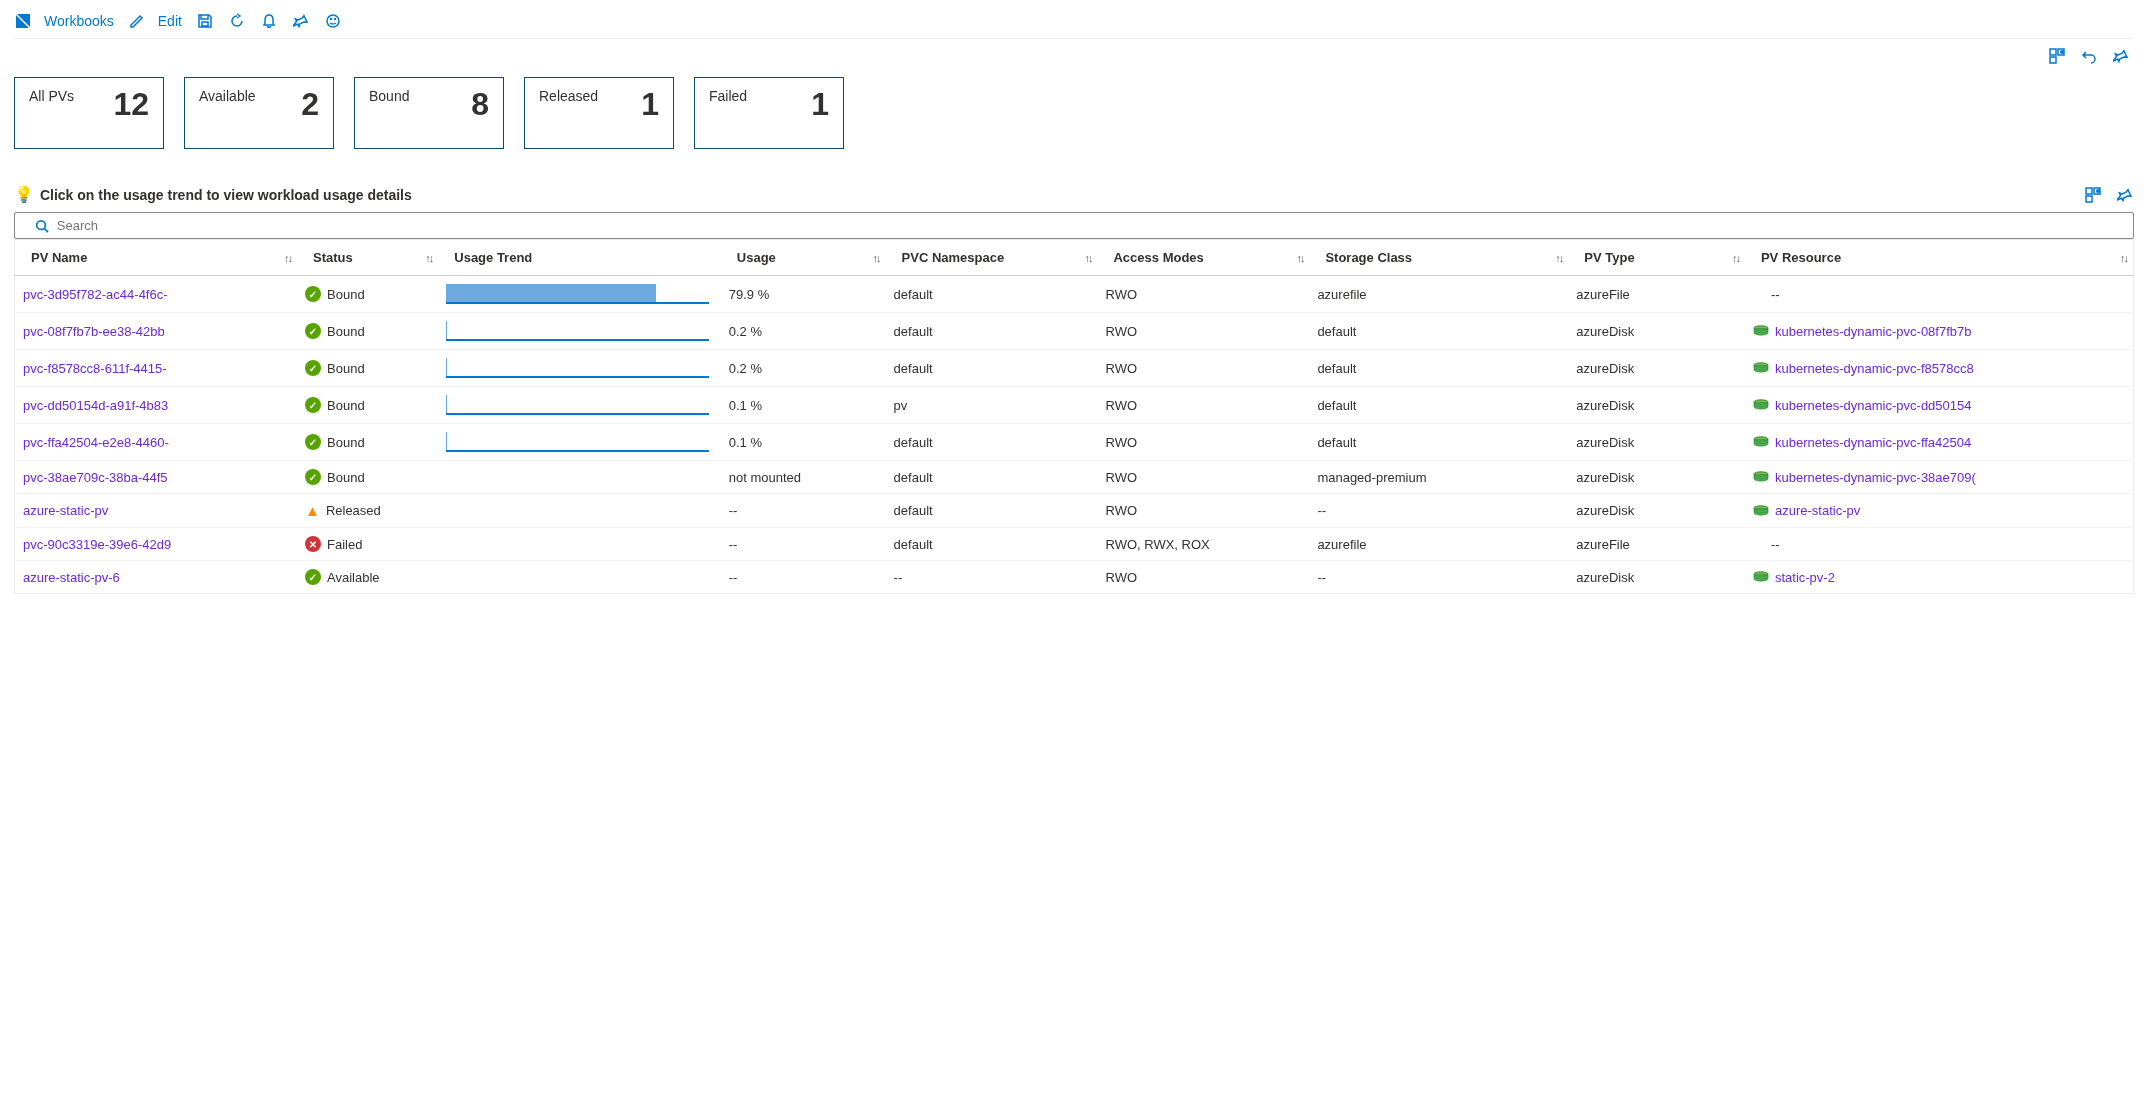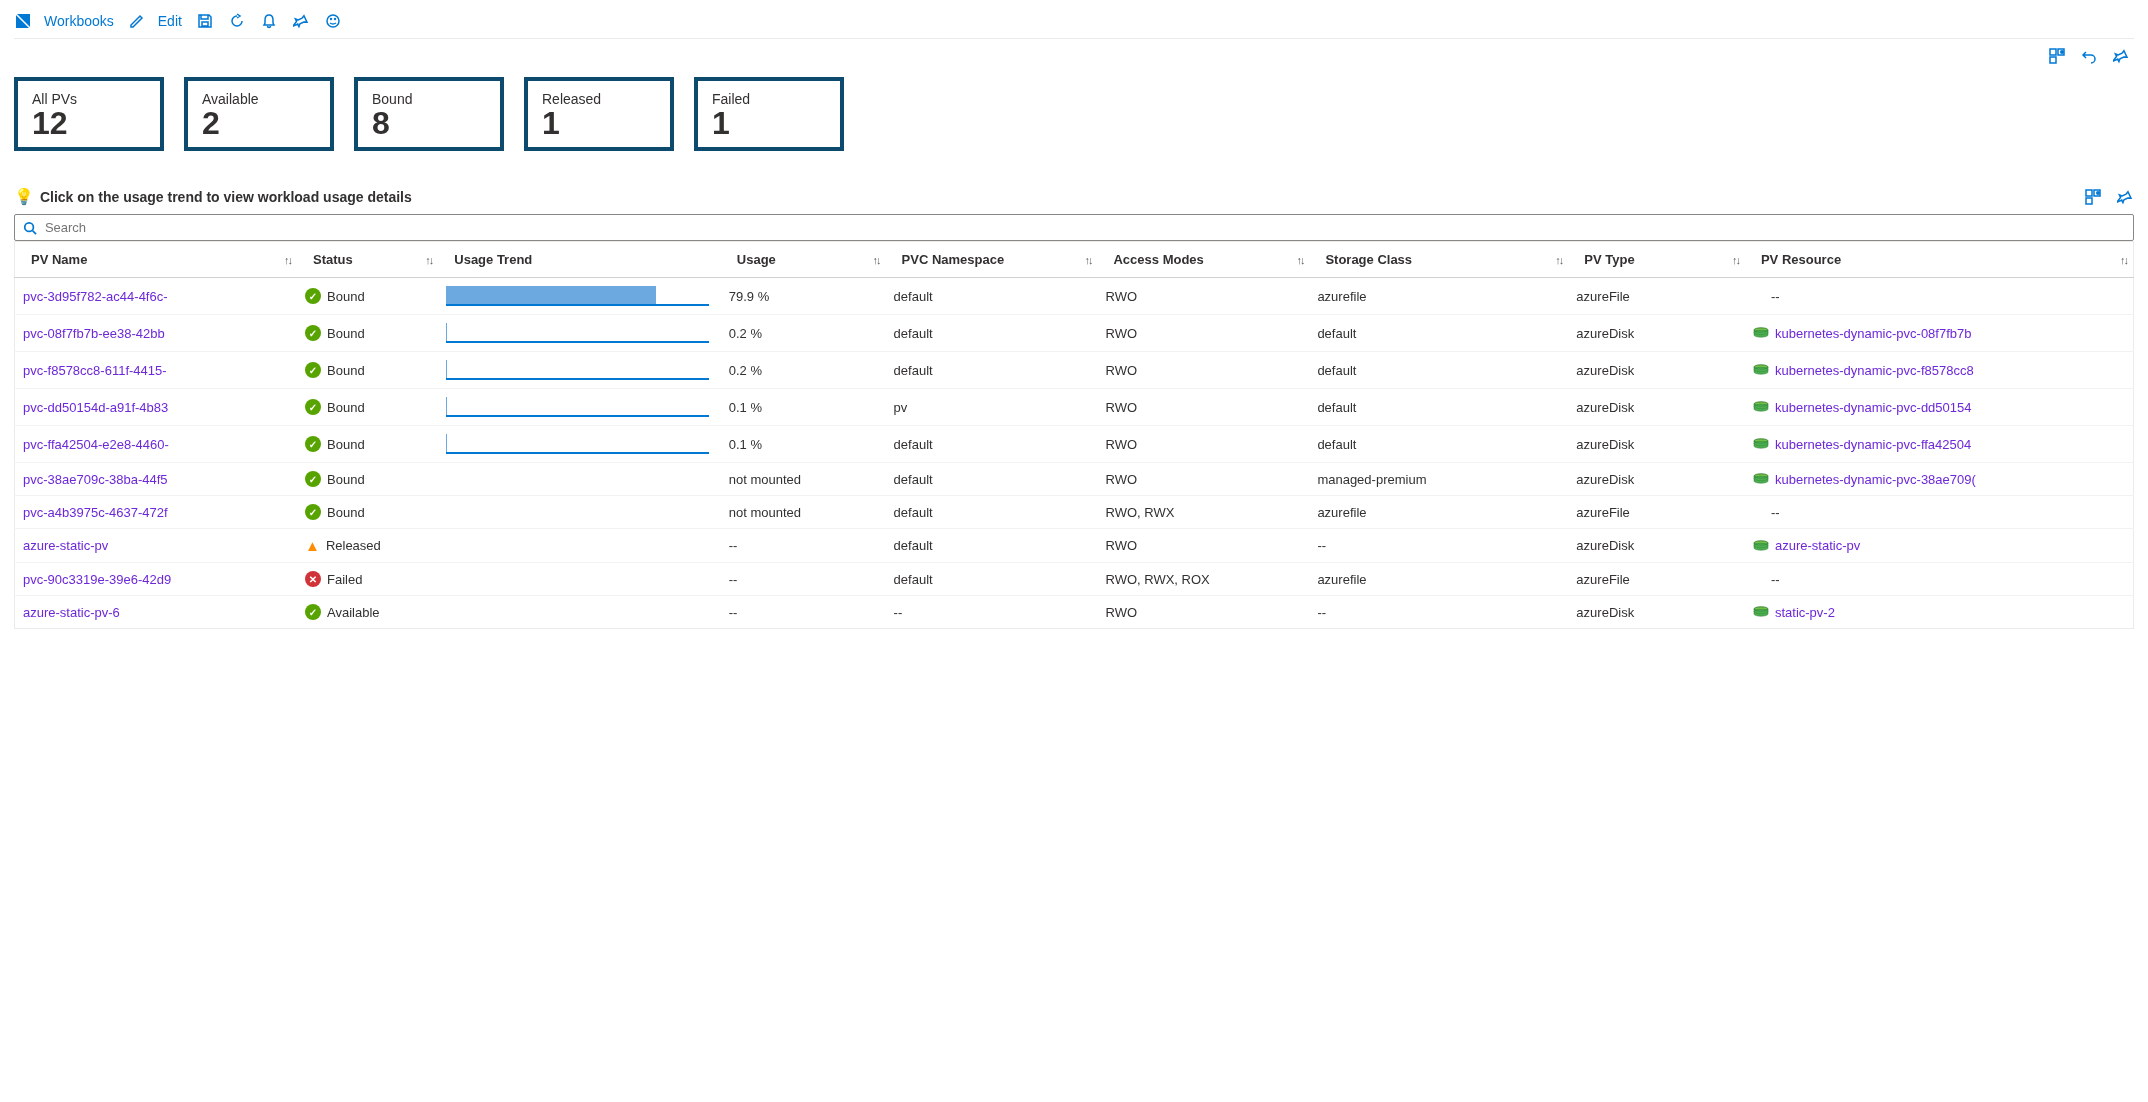--- a/index.html
+++ b/index.html
@@ -44,25 +44,25 @@
   }
   .subactions .tb-icon svg { stroke: #0078d4; }
 
   
   .tiles {
     display: flex;
     gap: 20px;
     padding: 6px 0 10px 0;
   }
   .tile {
-    border: 4px solid #0c4a6e;
+    border: 1px solid #0c4a6e;
     padding: 10px 14px 8px 14px;
     width: 150px;
     min-height: 72px;
-    display: flex; flex-direction: column; justify-content: space-between;
+    display: flex; flex-direction: row; justify-content: space-between;
   }
   .tile-label { font-size: 14px; color: #323130; }
   .tile-value { font-size: 32px; font-weight: 700; line-height: 1; }
 
   
   .hint-row {
     display: flex;
     justify-content: space-between;
     align-items: center;
     padding: 26px 0 8px 0;
@@ -70,21 +70,21 @@
   .hint {
     display: flex; align-items: center; gap: 6px;
     font-size: 14px; font-weight: 600; color: #323130;
   }
   .hint-icon { color: #f2c811; font-size: 16px; }
 
   
   .search-wrap {
     border: 1px solid #8a8886;
     border-radius: 2px;
-    padding: 4px 8px;
+    padding: 4px 20px;
     display: flex; align-items: center; gap: 6px;
     margin-bottom: 0;
     justify-content: center;
   }
   .search-wrap svg { width: 14px; height: 14px; stroke: #0078d4; fill: none; stroke-width: 2; }
   .search-input {
     border: none; outline: none; width: 100%; font-size: 13px;
     color: #605e5c;
   }
 
@@ -474,36 +474,20 @@
                   <ellipse cx="8" cy="3" rx="7" ry="2.2" fill="#76c043" stroke="#2e7d32" stroke-width="0.5"></ellipse>
                   <path d="M1 3 V8 A7 2.2 0 0 0 15 8 V3" fill="#4caf50" stroke="#2e7d32" stroke-width="0.5"></path>
                   <ellipse cx="8" cy="3" rx="7" ry="2.2" fill="none" stroke="#2e7d32" stroke-width="0.5"></ellipse>
                   <ellipse cx="8" cy="5.5" rx="7" ry="2.2" fill="none" stroke="#2e7d32" stroke-width="0.4"></ellipse>
                 </svg></span>
               <span class="link">kubernetes-dynamic-pvc-38ae709(</span>
             </span>
           </td>
         </tr>
         <tr>
-          <td><span class="link">pvc-a4b3975c-4637-472f</span></td>
-          <td>
-            <span class="status-cell">
-              <span class="status-icon status-ok">✓</span>
-              <span>Bound</span>
-            </span>
-          </td>
-          <td class="trend-cell"></td>
-          <td>not mounted</td>
-          <td>default</td>
-          <td>RWO, RWX</td>
-          <td>azurefile</td>
-          <td>azureFile</td>
-          <td><span style="padding-left:18px;">--</span></td>
-        </tr>
-        <tr>
           <td><span class="link">azure-static-pv</span></td>
           <td>
             <span class="status-cell">
               <span class="status-icon status-warn">▲</span>
               <span>Released</span>
             </span>
           </td>
           <td class="trend-cell"></td>
           <td>--</td>
           <td>default</td>

